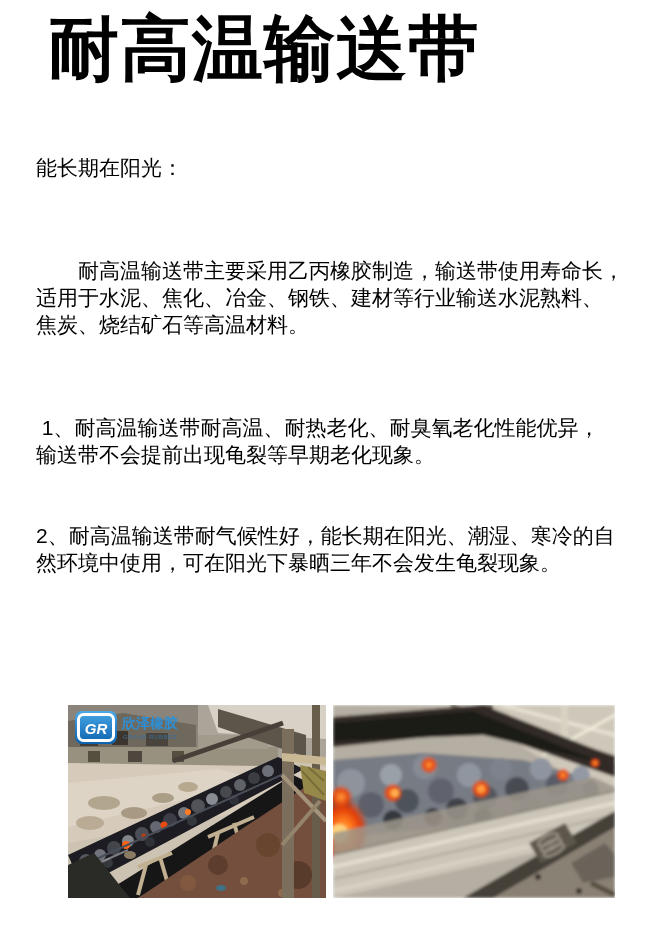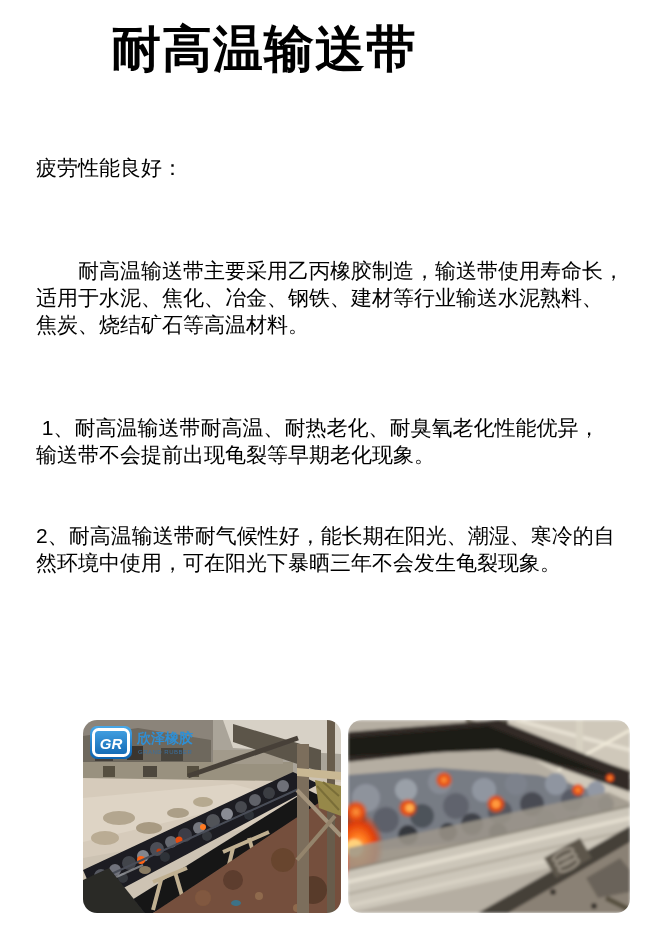--- a/index.html
+++ b/index.html
@@ -1,37 +1,37 @@
 <!DOCTYPE html>
 <html><head>
 <meta charset="utf-8">
 <style>
   html,body{margin:0;padding:0;background:#ffffff;}
   body{width:666px;height:930px;position:relative;overflow:hidden;
        font-family:"Liberation Sans","DejaVu Sans",sans-serif;color:#000000;}
   .title{position:absolute;top:14px;left:0;width:528px;margin:0;text-align:center;
-         font-size:50px;line-height:70px;font-weight:700;letter-spacing:1px;}
+         font-size:71px;line-height:70px;font-weight:700;letter-spacing:1px;}
   .article{position:absolute;left:36px;top:100px;width:600px;
            font-size:21px;line-height:27px;white-space:pre-wrap;}
   .article p{margin:0 0 22px 0;}
   .article p.feature{margin:0;}
-  .photo{position:absolute;margin:15px;padding:0;overflow:hidden;border-radius:14px;}
+  .photo{position:absolute;margin:0;padding:0;overflow:hidden;}
   .photo-left{left:68px;top:705px;width:258px;height:193px;}
   .photo-right{left:333px;top:705px;width:282px;height:193px;}
   .photo svg{display:block;}
 </style>
 </head>
 <body>
 
 <div>
 
   <h1 class="title">耐高温输送带</h1>
 
   <div class="article">
-    <p>疲劳性能良好：</p>
+    <p>能长期在阳光：</p>
     <p>　　耐高温输送带主要采用乙丙橡胶制造，输送带使用寿命长，
 适用于水泥、焦化、冶金、钢铁、建材等行业输送水泥熟料、
 焦炭、烧结矿石等高温材料。</p>
     <p class="feature"> 1、耐高温输送带耐高温、耐热老化、耐臭氧老化性能优异，
 输送带不会提前出现龟裂等早期老化现象。</p>
     <p class="feature">2、耐高温输送带耐气候性好，能长期在阳光、潮湿、寒冷的自
 然环境中使用，可在阳光下暴晒三年不会发生龟裂现象。</p>
     
     
   </div>

